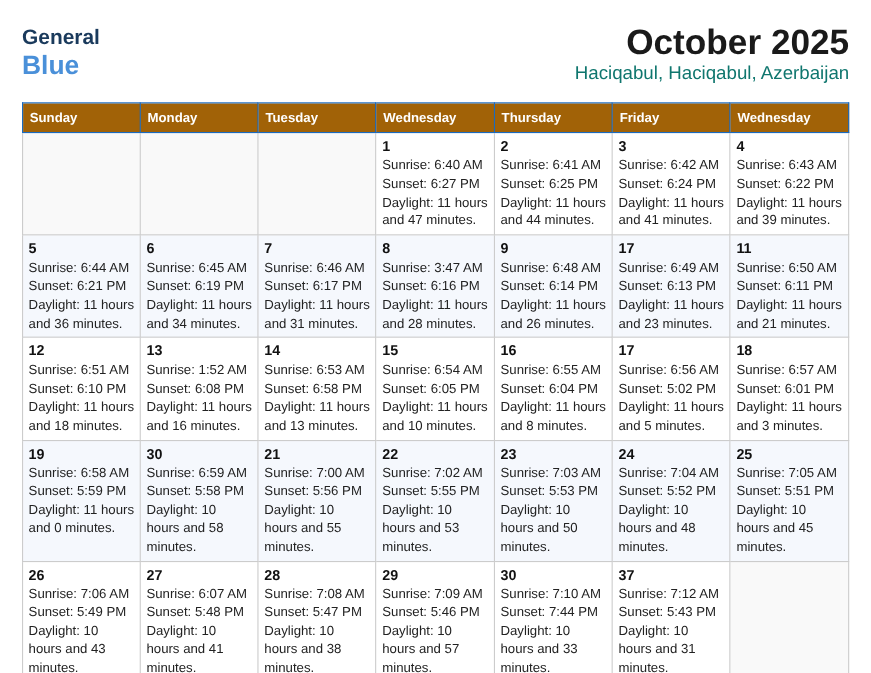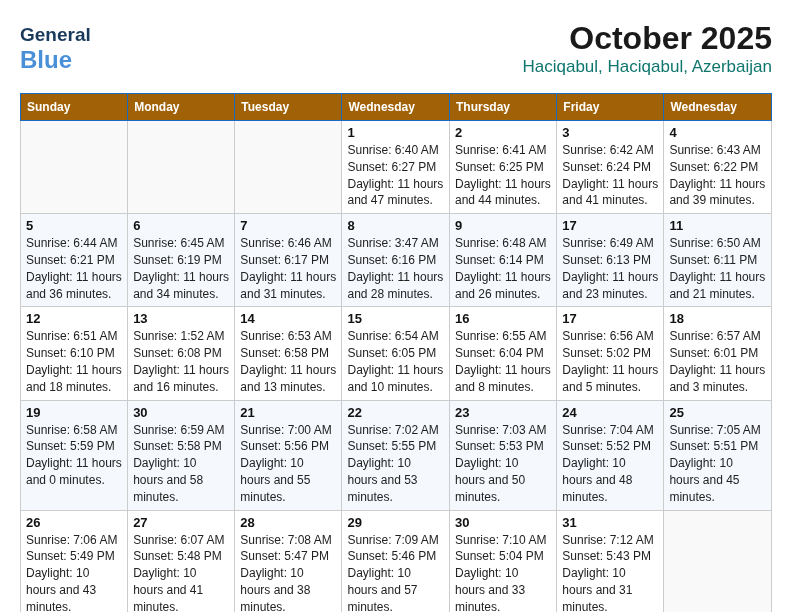--- a/index.html
+++ b/index.html
@@ -232,24 +232,24 @@
         <td>
           <div class="day-num">28</div>
           <div class="day-info"><span>Sunrise: 7:08 AM</span><br><span>Sunset: 5:47 PM</span><br><span>Daylight: 10 hours and 38 minutes.</span></div>
         </td>
         <td>
           <div class="day-num">29</div>
           <div class="day-info"><span>Sunrise: 7:09 AM</span><br><span>Sunset: 5:46 PM</span><br><span>Daylight: 10 hours and 57 minutes.</span></div>
         </td>
         <td>
           <div class="day-num">30</div>
-          <div class="day-info"><span>Sunrise: 7:10 AM</span><br><span>Sunset: 5:04 PM</span><br><span>Daylight: 10 hours and 33 minutes.</span></div>
-        </td>
-        <td>
-          <div class="day-num">31</div>
+          <div class="day-info"><span>Sunrise: 7:10 AM</span><br><span>Sunset: 7:44 PM</span><br><span>Daylight: 10 hours and 33 minutes.</span></div>
+        </td>
+        <td>
+          <div class="day-num">37</div>
           <div class="day-info"><span>Sunrise: 7:12 AM</span><br><span>Sunset: 5:43 PM</span><br><span>Daylight: 10 hours and 31 minutes.</span></div>
         </td>
         <td class="empty-cell"></td>
       </tr>
     </tbody>
 </table>
 
 <style>
   .header .logo { padding-top: 4px; }
   .logo-wrapper {

